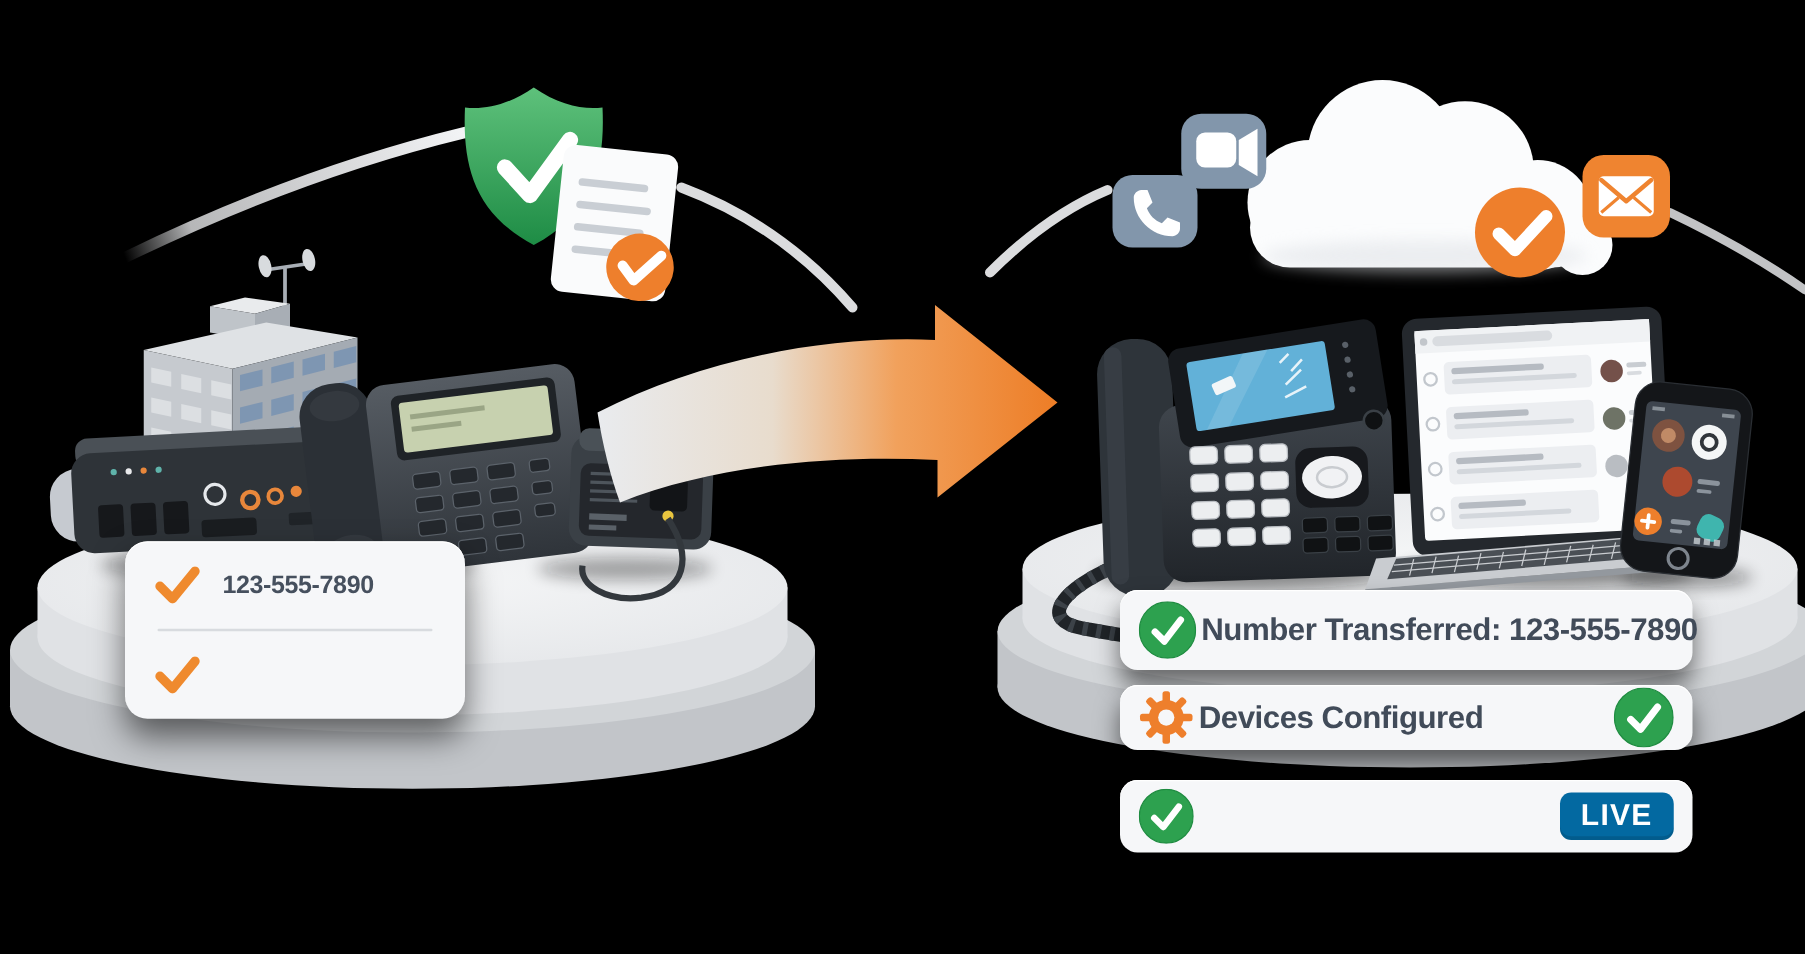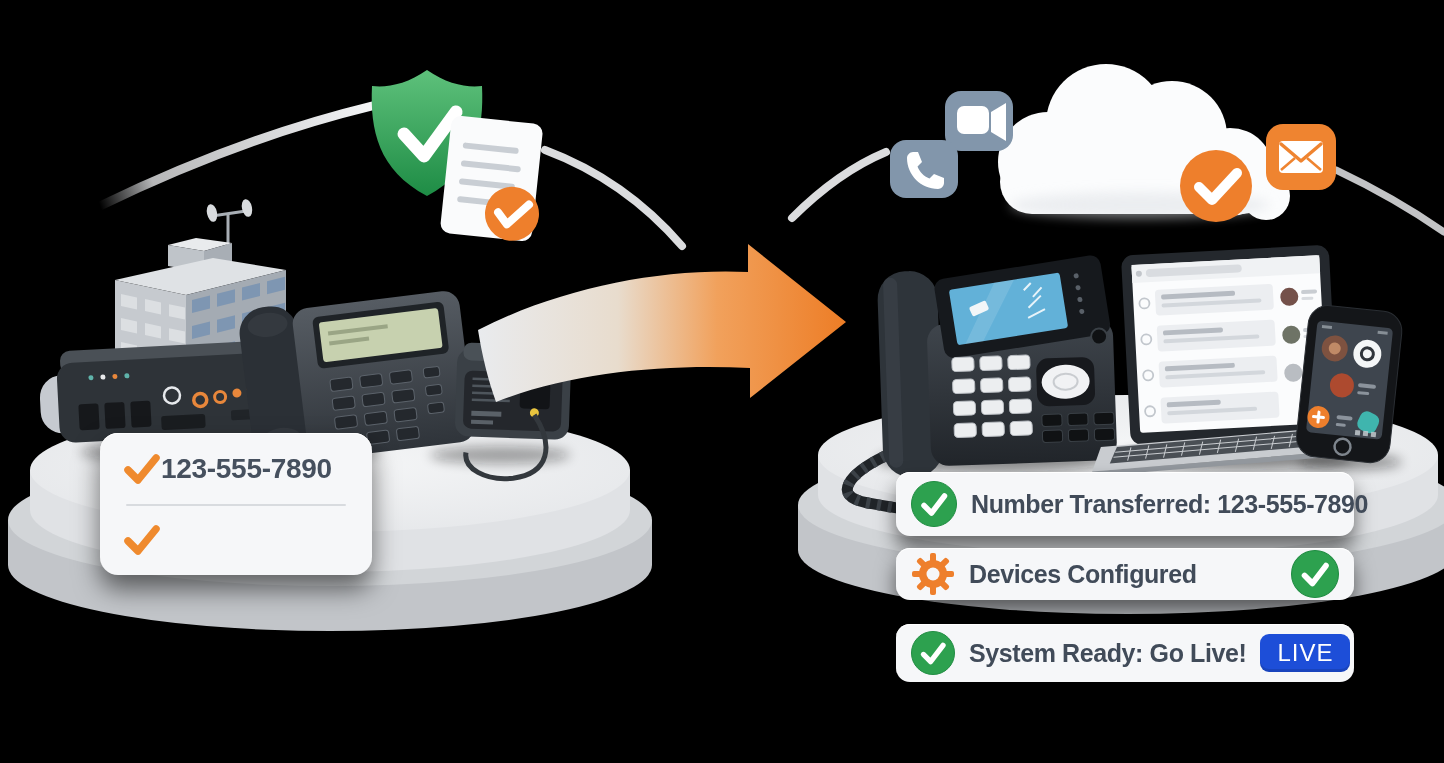--- a/index.html
+++ b/index.html
@@ -5,34 +5,34 @@
   html,body{margin:0;padding:0;background:#000;}
   .stage{position:relative;width:1444px;height:763px;background:#000;overflow:hidden;
          font-family:"Liberation Sans",sans-serif;}
   .stage svg.scene{position:absolute;left:0;top:0;}
 
   
   .left-card{position:absolute;left:100px;top:433px;width:272px;height:142px;
     background:#F6F7F9;border-radius:18px;box-sizing:border-box;padding:20px 24px;
     display:flex;flex-direction:column;justify-content:space-between;
     box-shadow:0 14px 26px rgba(0,0,0,.55), inset 0 1px 0 #fff;}
-  .lrow{display:flex;align-items:center;gap:1px;font-size:28px;font-weight:bold;
+  .lrow{display:flex;align-items:center;gap:18px;font-size:20px;font-weight:bold;
     color:#46505E;letter-spacing:-.3px;white-space:nowrap;}
   .ldiv{height:2px;background:#D8DBDF;border-radius:1px;margin:0 2px;}
 
   
   .rcard{position:absolute;left:896px;width:458px;background:#F6F7F9;border-radius:14px;
-    display:flex;align-items:center;gap:14px;padding:0 15px;box-sizing:border-box;
+    display:flex;align-items:center;gap:4px;padding:0 15px;box-sizing:border-box;
     box-shadow:0 12px 20px rgba(0,0,0,.55), inset 0 1px 0 #fff;}
   .rc1{top:472px;height:64px;}
   .rc2{top:548px;height:52px;}
   .rc3{top:624px;height:58px;}
   .rlabel{font-size:25px;font-weight:bold;color:#414B59;letter-spacing:-.4px;white-space:nowrap;}
   .trail{margin-left:auto;}
-  .live-badge{margin-left:auto;background:#1d4ed8;color:#fff;font-weight:normal;font-size:24px;
+  .live-badge{margin-left:auto;background:#0369a1;color:#fff;font-weight:bold;font-size:24px;
     padding:5px 17px;border-radius:9px;letter-spacing:1px;
     box-shadow:inset 0 -3px 0 rgba(0,0,0,.12);}
   .icon{display:flex;align-items:center;}
 </style>
 </head>
 <body>
 
 <div class="stage">
 
 <svg class="scene" width="1444" height="763" viewBox="0 0 1444 763">
@@ -414,17 +414,16 @@
   </span>
 </div>
 
 <div class="rcard rc3">
   <span class="icon">
     <svg width="44" height="44" viewBox="0 0 46 46">
           <circle cx="23" cy="23" r="22.5" fill="#2DA14F" stroke="#1F8C41" stroke-width="1"></circle>
           <path d="M13 24.5 L20.5 32 L33.5 15" stroke="#FFFFFF" stroke-width="5.5" fill="none" stroke-linecap="round" stroke-linejoin="round"></path>
         </svg>
   </span>
-  <span class="rlabel">System Ready: Go Live!</span>
   <span class="live-badge">LIVE</span>
 </div>
 
 </div>
 
 </body></html>

